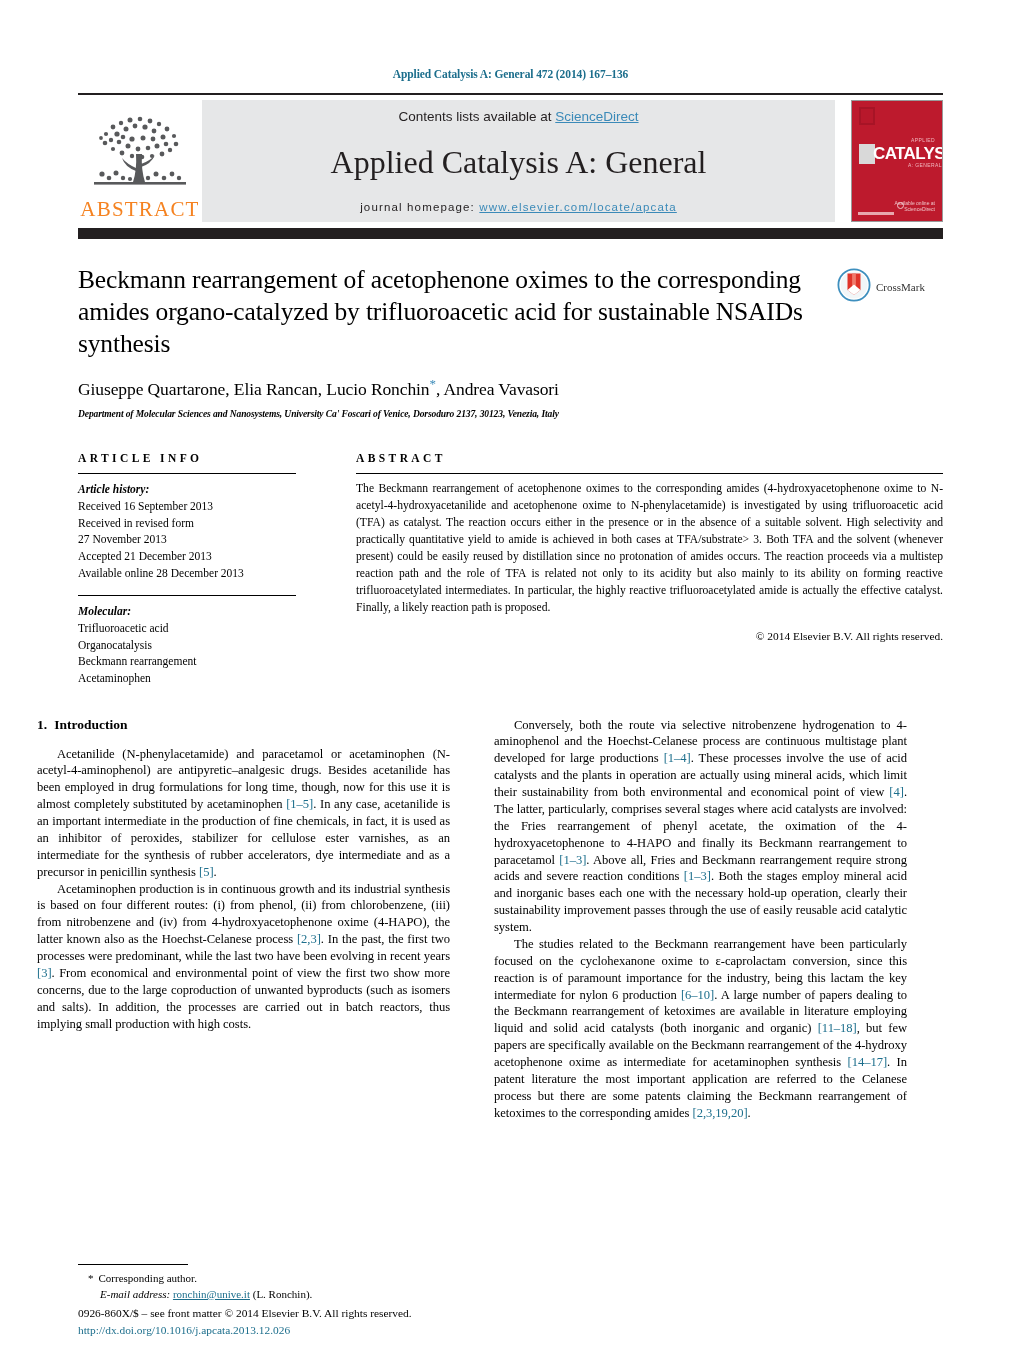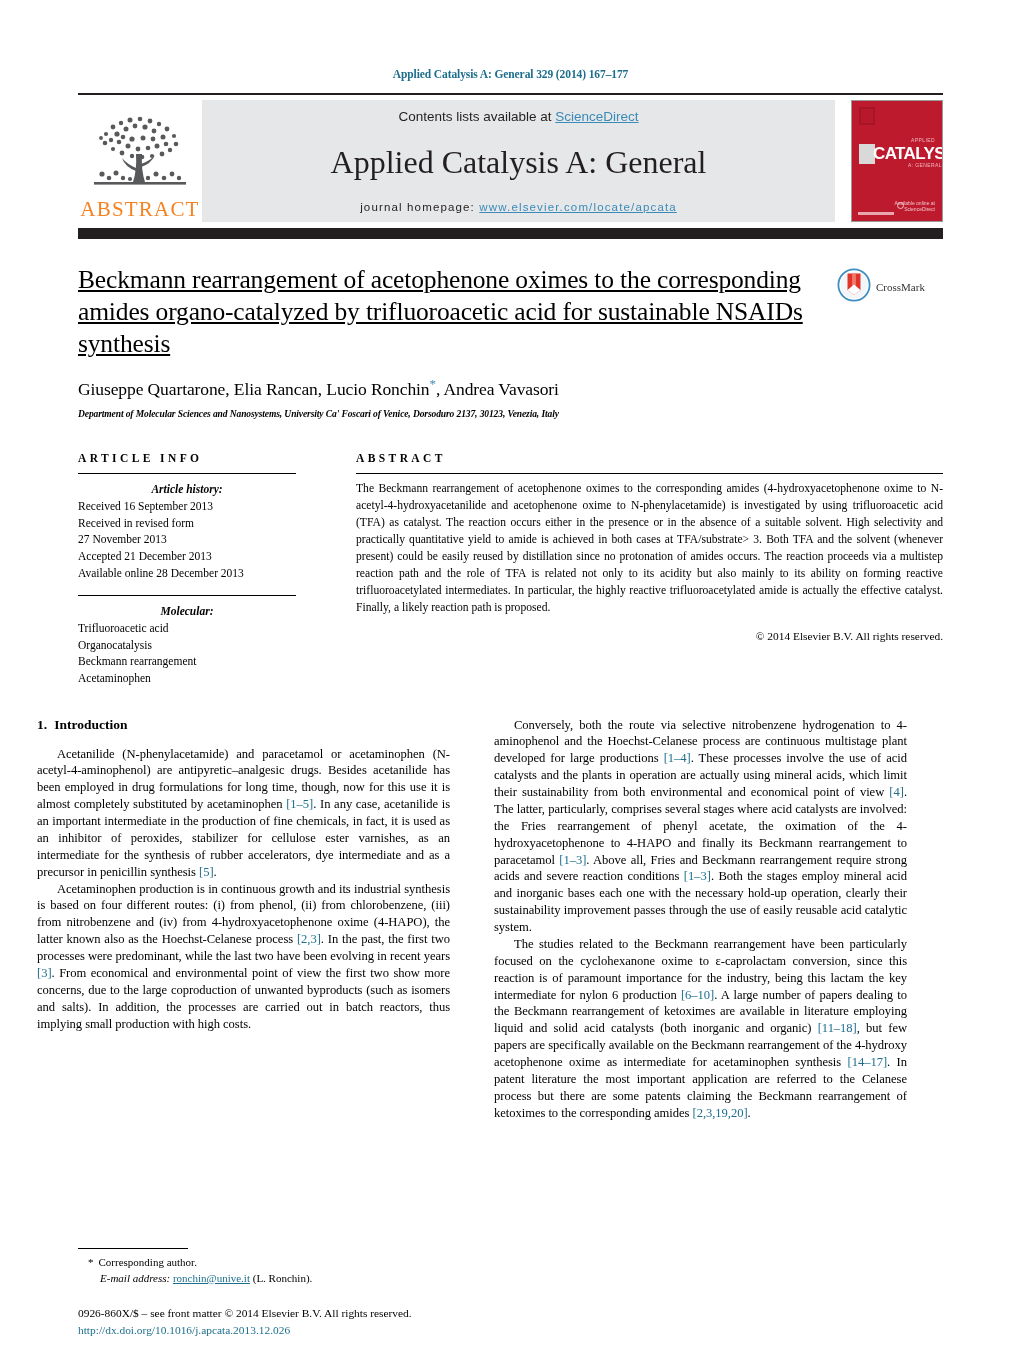--- a/index.html
+++ b/index.html
@@ -179,21 +179,20 @@
   }
   .article-title {
     font-family: "Liberation Serif", serif;
     font-size: 25.5px;
     line-height: 1.26;
     font-weight: normal;
     color: #000;
     margin: 0;
     width: 730px;
     letter-spacing: -0.15px;
-    text-decoration: underline;
   }
   .authors {
     font-family: "Liberation Serif", serif;
     font-size: 17.5px;
     margin-top: 16px;
     color: #000;
     letter-spacing: -0.1px;
   }
   .authors .star { color: #3b8ab8; font-size: 13px; vertical-align: super; }
   .affiliation {
@@ -248,21 +247,20 @@
   .rule-thin {
     border-top: 1.3px solid #000;
     margin: 14px 0 7px 0;
   }
   .meta-label {
     font-family: "Liberation Serif", serif;
     font-style: italic;
     font-weight: bold;
     font-size: 11.5px;
     line-height: 1.45;
-    text-align: center;
   }
   .meta-line {
     font-family: "Liberation Serif", serif;
     font-size: 11.5px;
     line-height: 1.45;
   }
   .abstract-body {
     font-family: "Liberation Serif", serif;
     font-size: 11.6px;
     line-height: 1.46;
@@ -303,21 +301,21 @@
     margin: 0;
     letter-spacing: -0.05px;
   }
   .para + .para { margin-top: 0; }
   .ref { color: #1c6e8c; }
 
   
   .footnotes {
     position: absolute;
     left: 78px;
-    bottom: 64px;
+    bottom: 48px;
     width: 413px;
   }
   .fn-rule {
     border-top: 1.4px solid #000;
     width: 110px;
     margin-bottom: 6px;
   }
   .fn-line {
     font-family: "Liberation Serif", serif;
     font-size: 11px;
@@ -343,21 +341,21 @@
     font-size: 11.4px;
     color: #1c6e8c;
     line-height: 1.5;
   }
 </style>
 </head>
 <body>
 
 <div class="page">
 
-  <div class="running-head">Applied Catalysis A: General 329 (2014) 167–177</div>
+  <div class="running-head">Applied Catalysis A: General 472 (2014) 167–136</div>
 
   <div class="masthead-wrap">
     <div class="masthead">
 
       <div class="elsevier-logo">
         <span>
           <svg class="tree-svg" width="108" height="86" viewBox="0 0 108 86" aria-hidden="true">
             <g fill="#58595b">
               <ellipse cx="54" cy="24" rx="46" ry="20" fill="none"></ellipse>
               <g>

